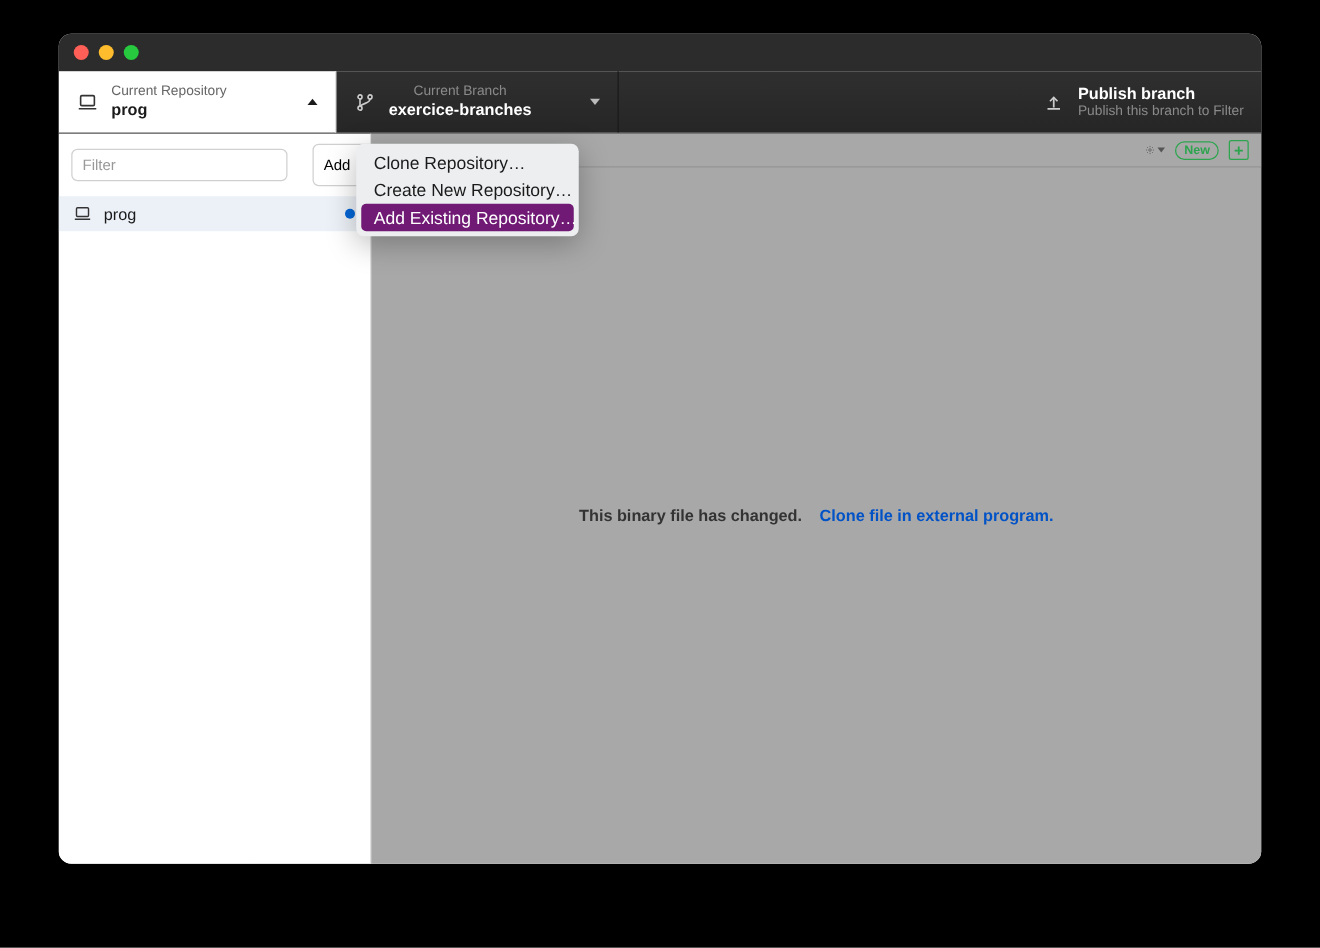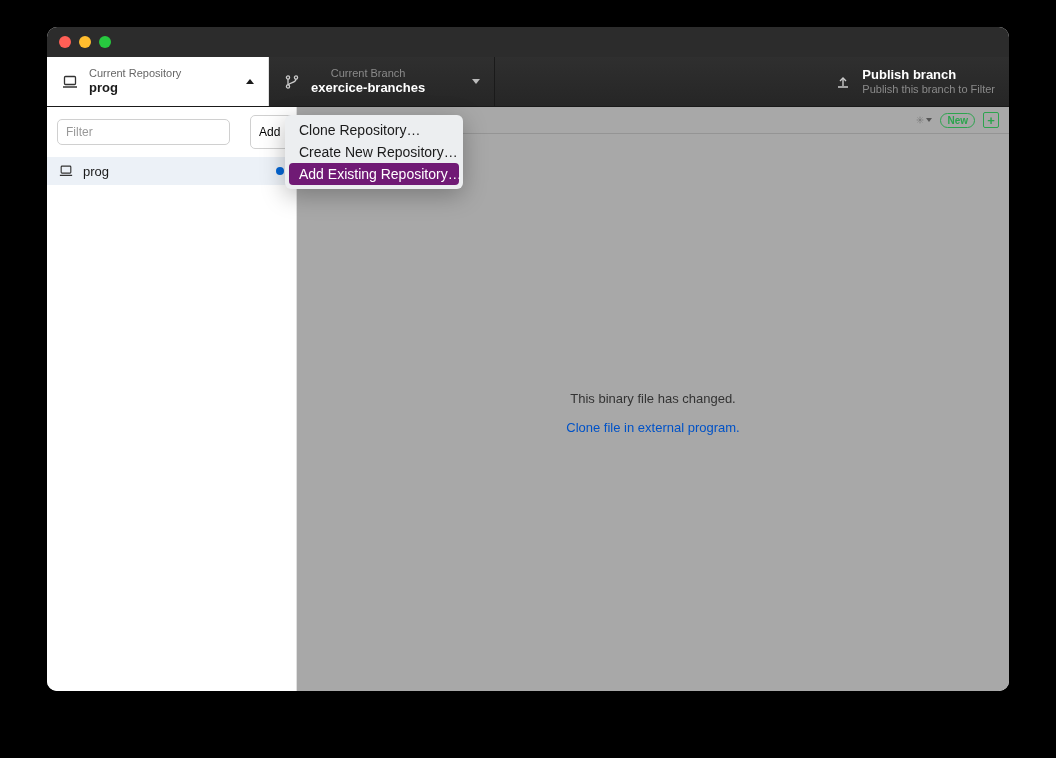--- a/index.html
+++ b/index.html
@@ -35,21 +35,21 @@
     .repo-item { display: flex; align-items: center; padding: 5px 12px; height: 28px; background: #ecf1f7; }
     .repo-item .dot { width: 8px; height: 8px; border-radius: 50%; background: #0366d6; margin-left: auto; }
     .repo-item-icon { width: 14px; height: 14px; margin-right: 10px; display: flex; }
     .repo-item-name { font-size: 13px; color: #1a1a1a; }
     .main { flex: 1; background: #a8a8a8; display: flex; flex-direction: column; position: relative; }
     .top-strip { height: 27px; background: #a8a8a8; display: flex; align-items: center; justify-content: flex-end; padding: 0 10px; gap: 8px; border-bottom: 1px solid #949494; }
     .gear { width: 16px; height: 16px; display: flex; align-items: center; }
     .gear .caret { margin-left: 2px; width: 0; height: 0; border-left: 3px solid transparent; border-right: 3px solid transparent; border-top: 4px solid #555; }
     .new-badge { color: #2da44e; border: 1px solid #2da44e; border-radius: 9px; font-size: 10px; padding: 1px 6px; font-weight: 600; }
     .plus-square { width: 16px; height: 16px; border: 1.5px solid #2da44e; border-radius: 2px; display: flex; align-items: center; justify-content: center; color: #2da44e; font-size: 13px; font-weight: 700; line-height: 1; }
-    .content { flex: 1; display: flex; align-items: center; justify-content: center; flex-direction: column; gap: 14px; }
+    .content { flex: 1; display: flex; align-items: center; justify-content: center; flex-direction: row; gap: 14px; font-weight: bold; }
     .msg-primary { font-size: 13px; color: #333; }
     .msg-link { font-size: 13px; color: #0052c7; }
     .dropdown-menu { position: absolute; top: 115px; left: 285px; width: 178px; background: #eceef0; border-radius: 6px; box-shadow: 0 6px 24px rgba(0,0,0,0.28); padding: 4px; z-index: 50; }
     .menu-item { font-size: 14px; color: #1a1a1a; padding: 3px 10px; border-radius: 4px; white-space: nowrap; }
     .menu-item.hl { background: #701a75; color: #fff; }
     svg { display: block; }
   </style>
 </head>
 <body>
 

